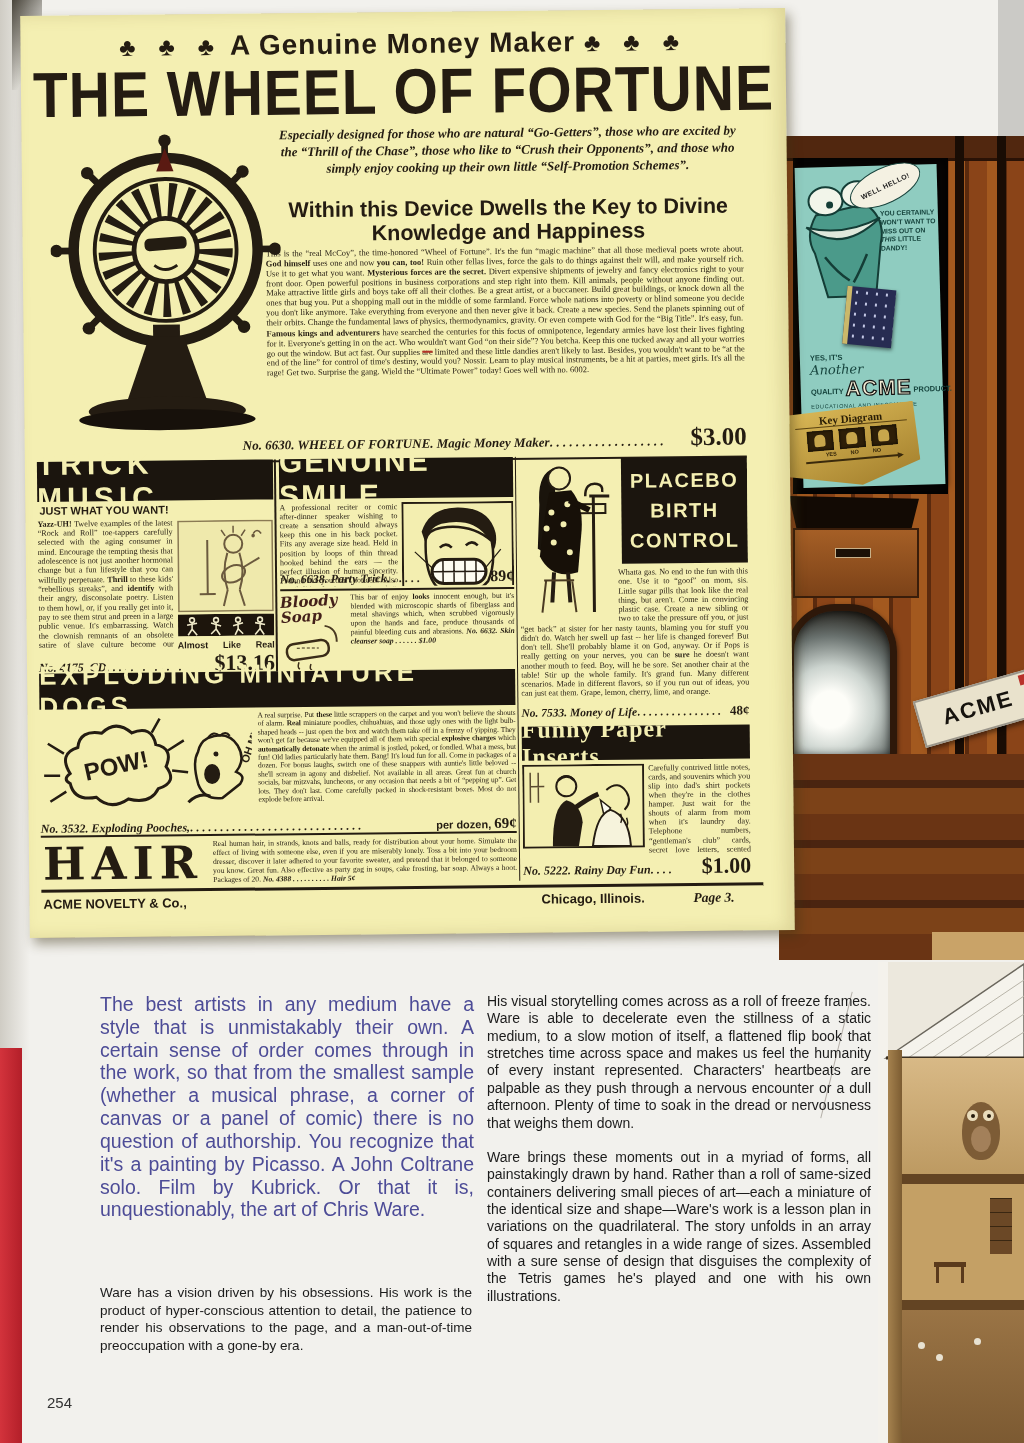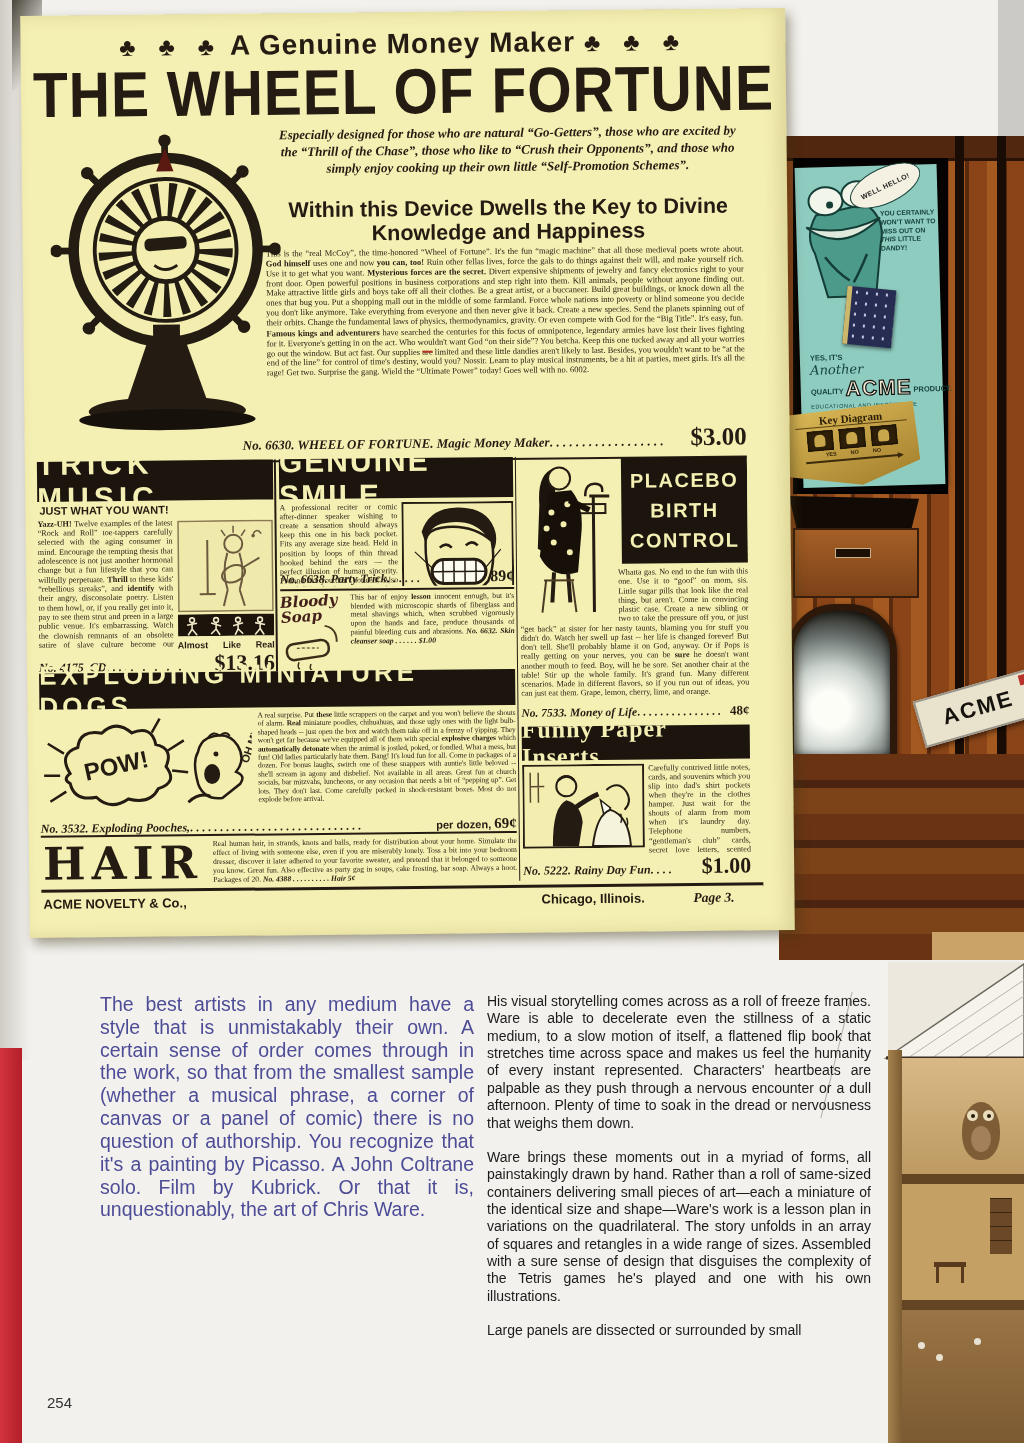--- a/index.html
+++ b/index.html
@@ -385,21 +385,21 @@
     <div class="abs bs-wrap">
       <div class="bs-left">
         <div class="bs-title">Bloody Soap</div>
         <svg width="62" height="46" viewBox="0 0 62 46">
           <path d="M44,2 q12,2 12,16" stroke="#4a3a22" stroke-width="2" fill="none"></path>
           <rect x="6" y="18" width="42" height="16" rx="7" fill="#f3eeb0" stroke="#3a2c18" stroke-width="2.5" transform="rotate(-8 27 26)"></rect>
           <path d="M16,24 h22" stroke="#3a2c18" stroke-width="1" stroke-dasharray="3 2"></path>
           <path d="M18,38 q-2,6 1,7 M30,40 q-2,5 1,6" stroke="#3a2c18" stroke-width="1.5" fill="none"></path>
         </svg>
       </div>
-      <div class="bs-body"><span>This bar of enjoy </span><span class="rb">lesson</span><span> innocent enough, but it's blended with microscopic shards of fiberglass and metal shavings which, when scrubbed vigorously upon the hands and face, produce thousands of painful bleeding cuts and abrasions. </span><span class="rb ri">No. 6632. Skin cleanser soap . . . . . . $1.00</span></div>
+      <div class="bs-body"><span>This bar of enjoy </span><span class="rb">looks</span><span> innocent enough, but it's blended with microscopic shards of fiberglass and metal shavings which, when scrubbed vigorously upon the hands and face, produce thousands of painful bleeding cuts and abrasions. </span><span class="rb ri">No. 6632. Skin cleanser soap . . . . . . $1.00</span></div>
     </div>
 
     <div class="abs pb-wrap">
       <div class="pb-fig">
         <svg width="94" height="158" viewBox="0 0 94 158">
           <path d="M70,36 h20 M74,36 v116" stroke="#241c12" stroke-width="3" fill="none"></path>
           <path d="M66,36 q0,-14 12,-12 q6,1 5,8" stroke="#241c12" stroke-width="2.5" fill="none"></path>
           <path d="M58,44 h28 v9 h-28 z" fill="none" stroke="#241c12" stroke-width="2"></path>
           <path d="M34,8 Q18,14 20,44 L18,88 Q26,94 34,88 L36,30 Z" fill="#1a140c"></path>
           <circle cx="40" cy="18" r="11" fill="#f3eeb0" stroke="#241c12" stroke-width="2"></circle>
@@ -488,21 +488,21 @@
     </div>
 
     <div class="abs foot-rule"></div>
     <div class="abs foot foot-company">ACME NOVELTY &amp; Co.,</div>
     <div class="abs foot foot-city">Chicago, Illinois.</div>
     <div class="abs foot foot-page">Page 3.</div>
   </div>
 
   <div class="abs crease"></div>
   <div class="abs intro">The best artists in any medium have a style that is unmistakably their own. A certain sense of order comes through in the work, so that from the smallest sample (whether a musical phrase, a corner of canvas or a panel of comic) there is no question of authorship. You recognize that it's a painting by Picasso. A John Coltrane solo. Film by Kubrick. Or that it is, unquestionably, the art of Chris Ware.</div>
+  <div class="abs left-p2">Ware has a vision driven by his obsessions. His work is the product of hyper-conscious attention to detail, the patience to render his observations to the page, and a man-out-of-time preoccupation with a gone-by era.</div>
   <div class="abs right-col">
     <p>His visual storytelling comes across as a roll of freeze frames. Ware is able to decelerate even the stillness of a static medium, to a slow motion of itself, a flattened flip book that stretches time across space and makes us feel the humanity of every instant represented. Characters' heartbeats are palpable as they push through a nervous encounter or a dull afternoon. Plenty of time to soak in the dread or nervousness that weighs them down.</p>
     <p>Ware brings these moments out in a myriad of forms, all painstakingly drawn by hand. Rather than a roll of same-sized containers delivering small pieces of art—each a miniature of the identical size and shape—Ware's work is a lesson plan in variations on the quadrilateral. The story unfolds in an array of squares and retangles in a wide range of sizes. Assembled with a sure sense of design that disguises the complexity of the Tetris games he's played and one with his own illustrations.</p>
-    <p>Large panels are dissected or surrounded by small</p>
   </div>
   <div class="abs pagenum">254</div>
 
   <div class="abs red-spine"></div>
 </div>
 
 </body></html>

